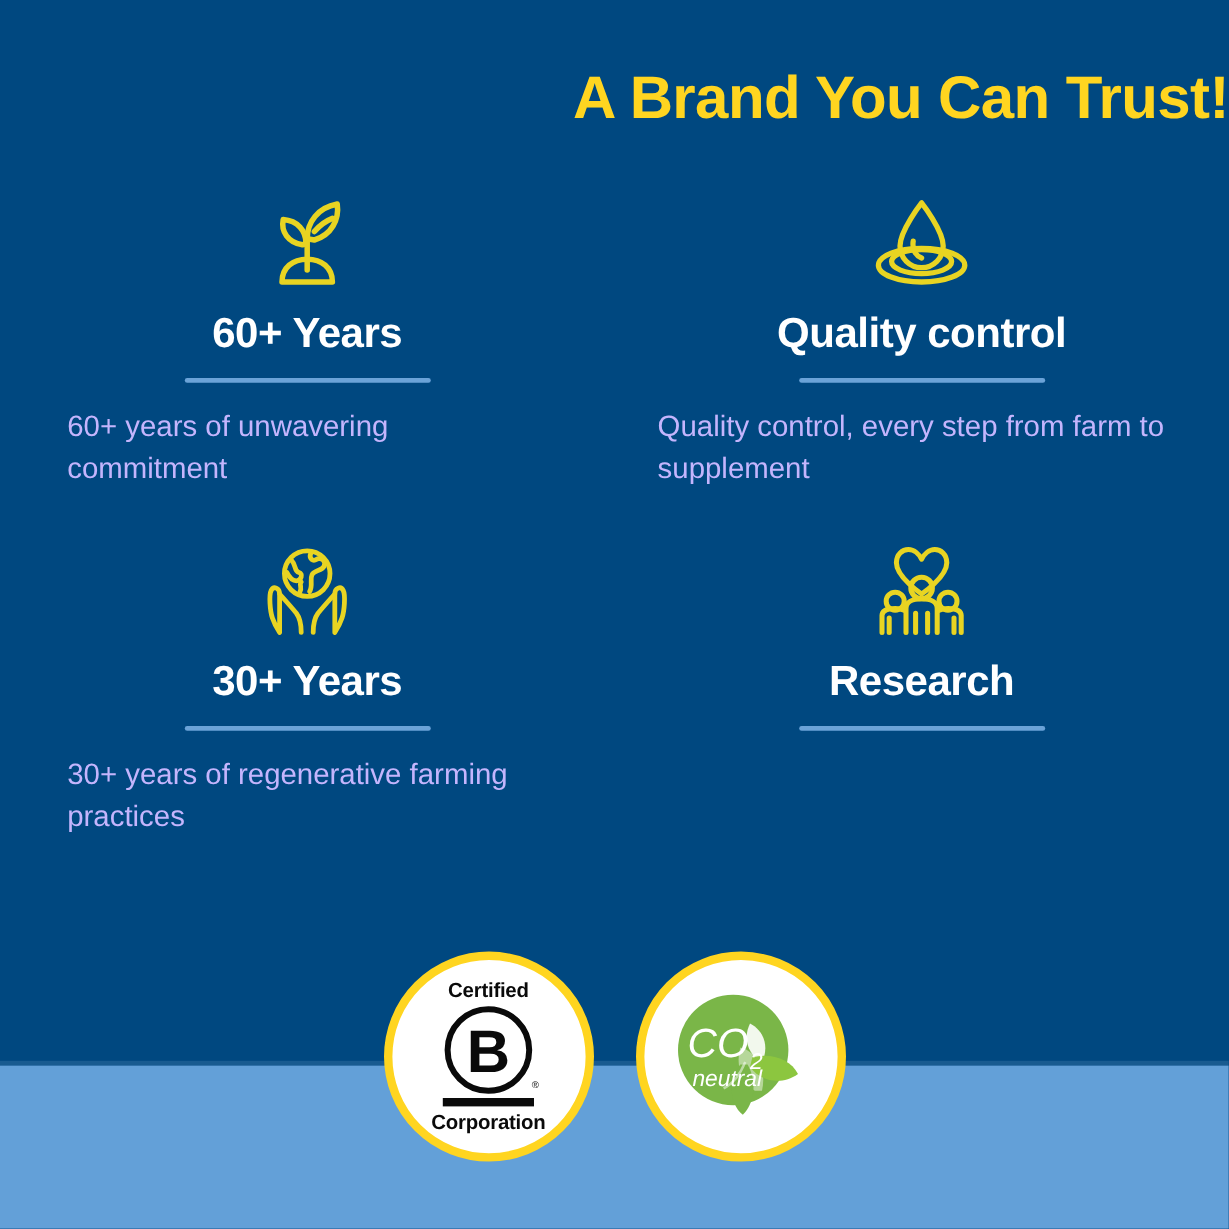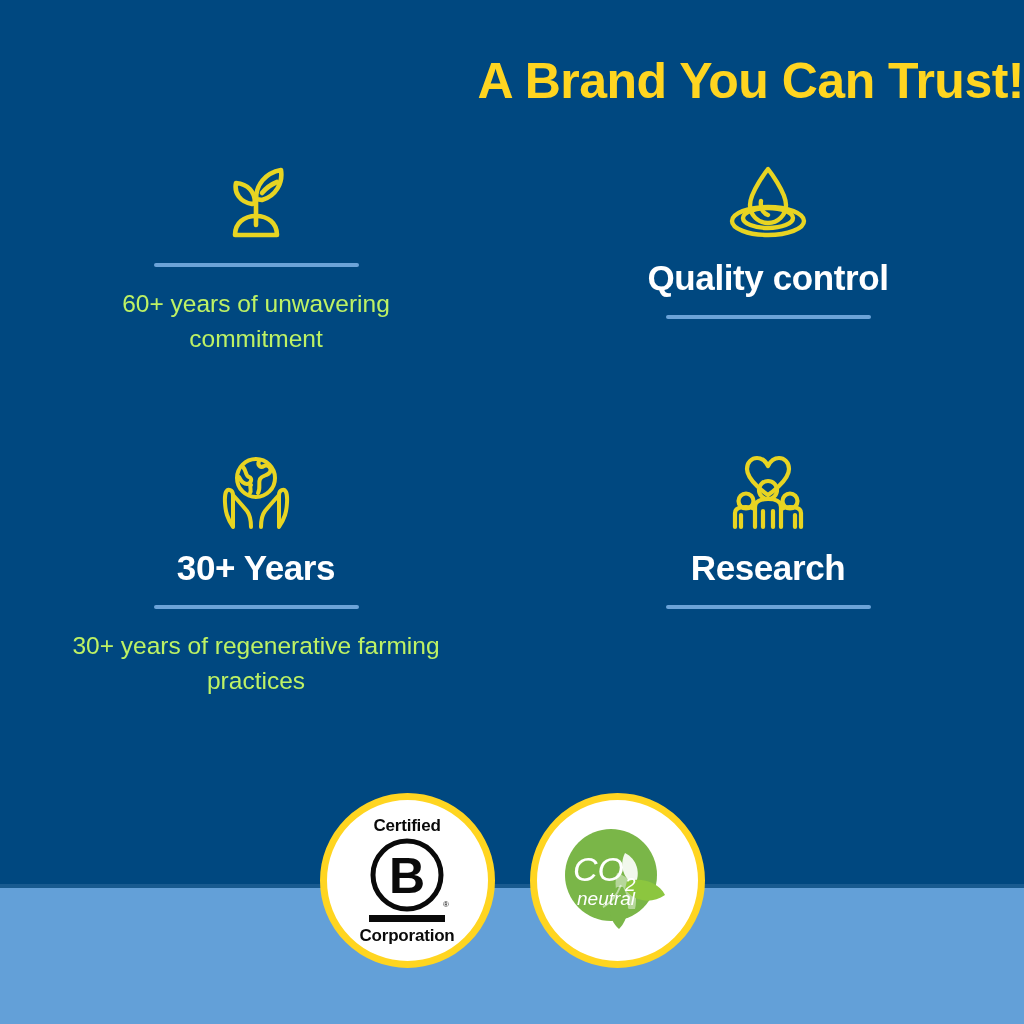--- a/index.html
+++ b/index.html
@@ -86,24 +86,24 @@
   }
   .feature-rule {
     margin-top: 17px;
     width: 205px;
     height: 4px;
     background: #6ba3d8;
     border-radius: 2px;
   }
   .feature-text {
     margin-top: 20px;
-    color: #bef264;
+    color: #c4b5fd;
     font-size: 24.5px;
     line-height: 1.42;
-    text-align: center;
+    text-align: left;
     max-width: 400px;
   }
   .feature.wide .feature-text { max-width: 440px; }
 
   
   .badges {
     position: absolute;
     left: 0;
     top: 793px;
     width: 1024px;
@@ -188,35 +188,37 @@
     <div class="feature">
       <div class="feature-icon">
         <svg class="icon-svg" width="86" height="80" viewBox="0 0 86 80" fill="none" stroke="#e8d422" stroke-width="4.6" stroke-linecap="round" stroke-linejoin="round">
           <path d="M43 62 L43 34"></path>
           <path d="M43 36 C43 22 52 10 68 7 C70 20 63 33 49 37 Z"></path>
           <path d="M49 30 C54 24 59 21 64 19"></path>
           <path d="M42 40 C42 29 35 21 23 20 C21 30 27 39 39 41 Z"></path>
           <path d="M22 72 C22 60 31 53 43 53 C55 53 64 60 64 72 Z"></path>
         </svg>
       </div>
+      <div class="feature-title">60+ Years</div>
       <div class="feature-rule"></div>
       <div class="feature-text">60+ years of unwavering commitment</div>
     </div>
 
     <div class="feature wide">
       <div class="feature-icon">
         <svg class="icon-svg" width="86" height="80" viewBox="0 0 86 80" fill="none" stroke="#e8d422" stroke-width="4.4" stroke-linecap="round" stroke-linejoin="round">
           <path d="M43 6 C43 6 25 29 25 42 C25 52 33 60 43 60 C53 60 61 52 61 42 C61 29 43 6 43 6 Z"></path>
           <path d="M36 38 C35 45 38 50 43 52"></path>
           <ellipse cx="43" cy="55" rx="25" ry="10"></ellipse>
           <ellipse cx="43" cy="58" rx="36" ry="14"></ellipse>
         </svg>
       </div>
       <div class="feature-title">Quality control</div>
       <div class="feature-rule"></div>
+      <div class="feature-text">Quality control, every step from farm to supplement</div>
     </div>
 
     <div class="feature">
       <div class="feature-icon">
         <svg class="icon-svg" width="86" height="80" viewBox="0 0 86 80" fill="none" stroke="#e8d422" stroke-width="4" stroke-linecap="round" stroke-linejoin="round">
           <circle cx="43" cy="25" r="19"></circle>
           <path d="M30 14 C34 18 32 23 36 24 C40 25 38 31 34 31 C31 31 28 28 26 24"></path>
           <path d="M46 8 C44 13 48 15 51 13 C55 11 59 15 57 19 C55 23 49 22 47 26 C45 30 48 35 45 40"></path>
           <path d="M37 40 C39 37 36 34 38 32"></path>
           <path d="M20 74 L20 42 C20 37 15 35 13 39 C11 43 12 56 14 62 C16 68 18 71 20 74 Z"></path>

